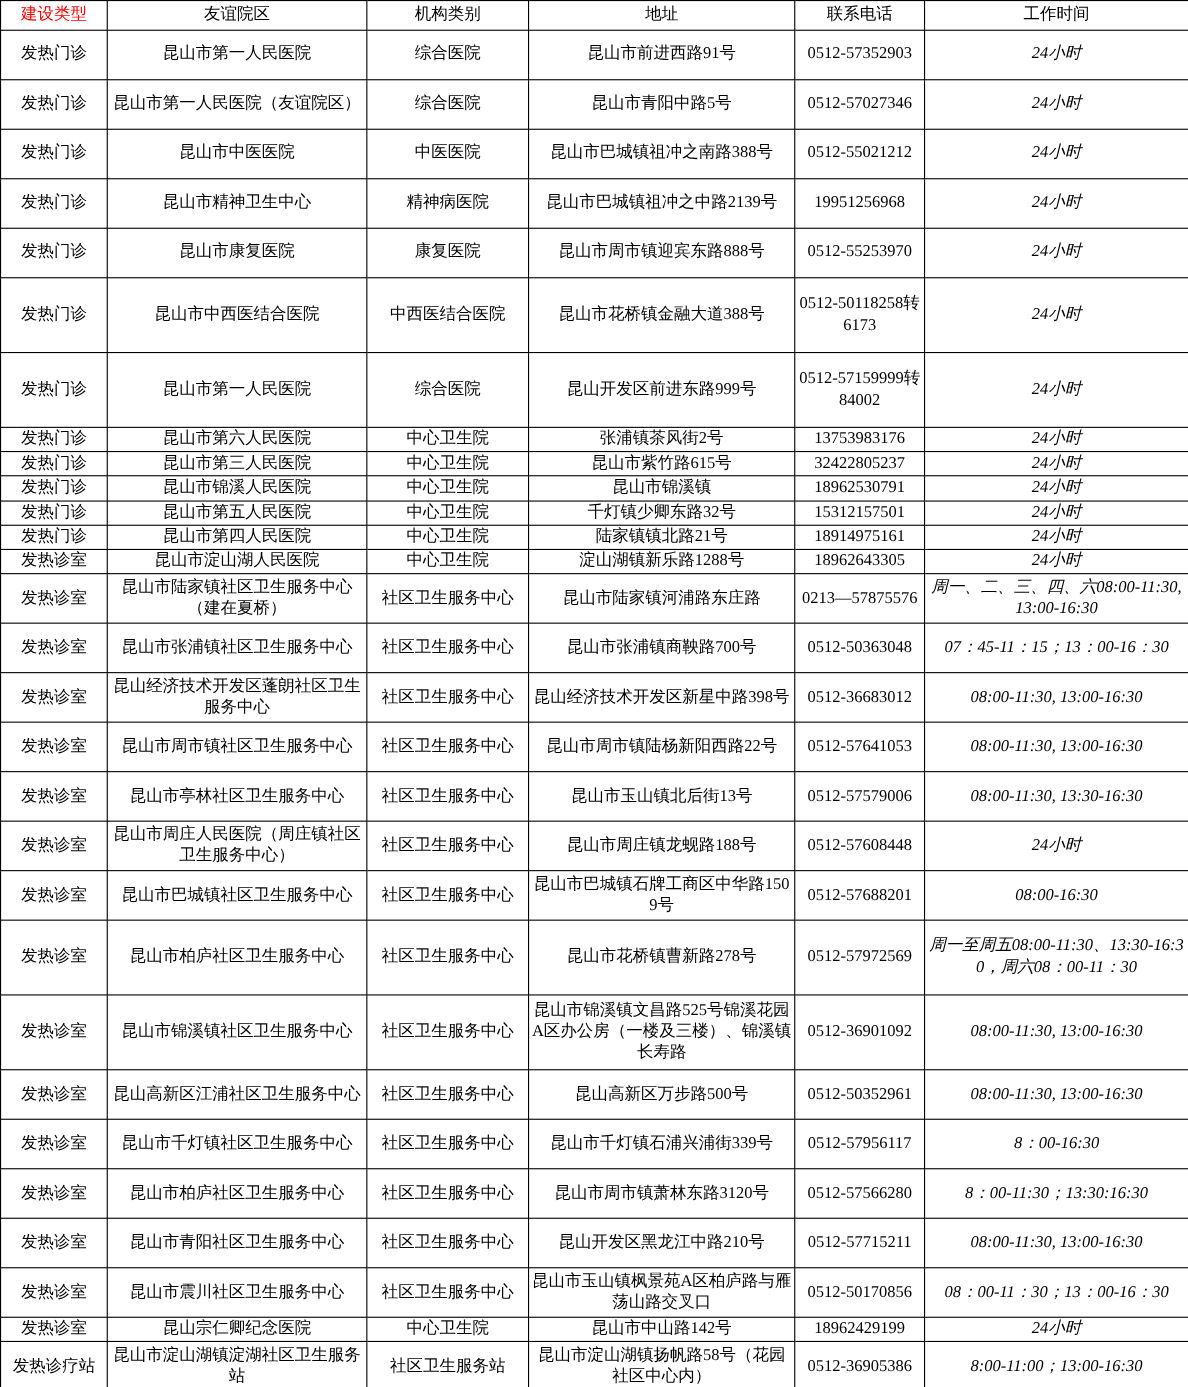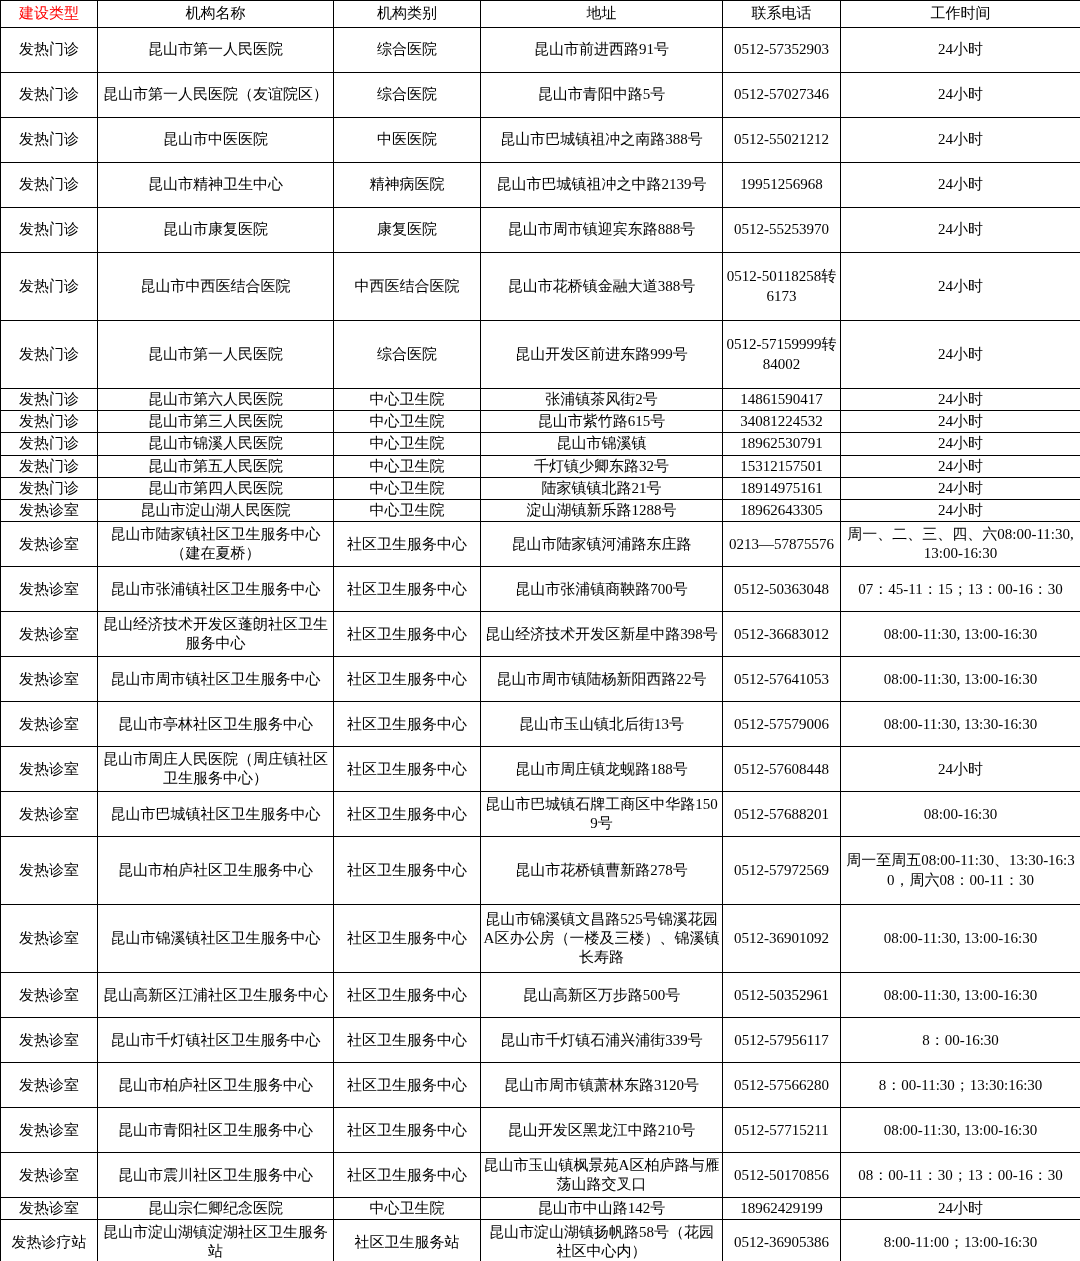--- a/index.html
+++ b/index.html
@@ -54,41 +54,41 @@
   col.c3 { width: 242px; }
   col.c4 { width: 118px; }
   col.c5 { width: 240px; }
 
   tbody tr { height: 22px; }
   tbody tr.r-tall { height: 45px; }
   tbody tr.r-xtall { height: 68px; }
   tbody tr.r-compact { height: 22px; }
 
   td.cell-phone { font-size: 14px; letter-spacing: 0; }
-  td.cell-hours { font-size: 14px; }
+  td.cell-hours { font-size: 14px; font-style: italic; }
   td.cell-name { font-size: 15px; }
   td.cell-addr { font-size: 15px; font-family: Liberation Serif, serif; }
 </style>
 </head>
 <body>
 
 <div id="sheet">
   <table class="grid">
     <colgroup>
       <col class="c0">
         <col class="c1">
         <col class="c2">
         <col class="c3">
         <col class="c4">
         <col class="c5">
     </colgroup>
     <thead>
       <tr>
         <th class="hdr-type">建设类型</th>
-        <th>机构名称</th>
+        <th>友谊院区</th>
         <th>机构类别</th>
         <th>地址</th>
         <th>联系电话</th>
         <th>工作时间</th>
       </tr>
     </thead>
     <tbody id="tbody">
         <tr class="r-tall">
           <td>发热门诊</td>
           <td class="cell-name">昆山市第一人民医院</td>
@@ -143,29 +143,29 @@
           <td>综合医院</td>
           <td class="cell-addr">昆山开发区前进东路999号</td>
           <td class="cell-phone">0512-57159999转84002</td>
           <td class="cell-hours">24小时</td>
         </tr>
         <tr class="r-compact">
           <td>发热门诊</td>
           <td class="cell-name">昆山市第六人民医院</td>
           <td>中心卫生院</td>
           <td class="cell-addr">张浦镇茶风街2号</td>
-          <td class="cell-phone">14861590417</td>
+          <td class="cell-phone">13753983176</td>
           <td class="cell-hours">24小时</td>
         </tr>
         <tr class="r-compact">
           <td>发热门诊</td>
           <td class="cell-name">昆山市第三人民医院</td>
           <td>中心卫生院</td>
           <td class="cell-addr">昆山市紫竹路615号</td>
-          <td class="cell-phone">34081224532</td>
+          <td class="cell-phone">32422805237</td>
           <td class="cell-hours">24小时</td>
         </tr>
         <tr class="r-compact">
           <td>发热门诊</td>
           <td class="cell-name">昆山市锦溪人民医院</td>
           <td>中心卫生院</td>
           <td class="cell-addr">昆山市锦溪镇</td>
           <td class="cell-phone">18962530791</td>
           <td class="cell-hours">24小时</td>
         </tr>

